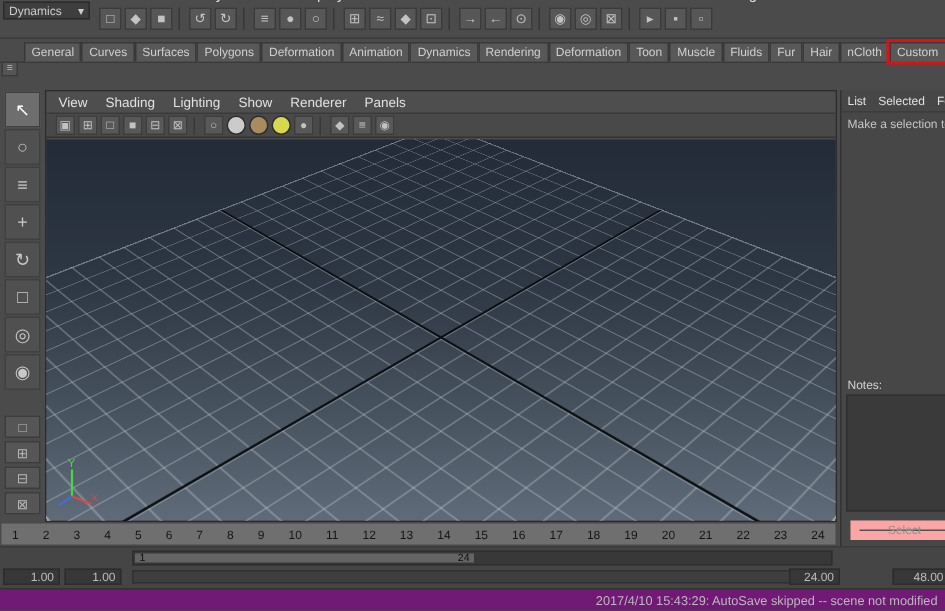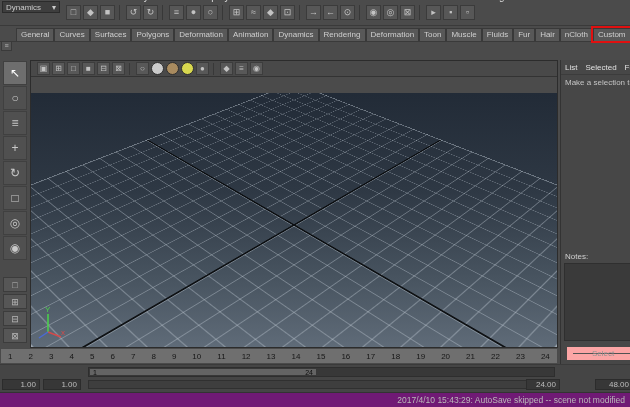--- a/index.html
+++ b/index.html
@@ -189,20 +189,28 @@
       </div>
     <div class="layout-col" id="layout-column">
         <div class="layout-btn">□</div>
         <div class="layout-btn">⊞</div>
         <div class="layout-btn">⊟</div>
         <div class="layout-btn">⊠</div>
       </div>
   </div>
 
   <div class="viewport">
+    <div class="vp-menus" id="vp-menus">
+        <span>View</span>
+        <span>Shading</span>
+        <span>Lighting</span>
+        <span>Show</span>
+        <span>Renderer</span>
+        <span>Panels</span>
+      </div>
     <div class="vp-icons" id="vp-icons">
         <span class="vpi">▣</span>
         <span class="vpi">⊞</span>
         <span class="vpi">□</span>
         <span class="vpi">■</span>
         <span class="vpi">⊟</span>
         <span class="vpi">⊠</span>
         <span class="vpsep"></span>
         <span class="vpi">○</span>
         <span class="vpi ball" style="background: rgb(203, 203, 203);"></span>

